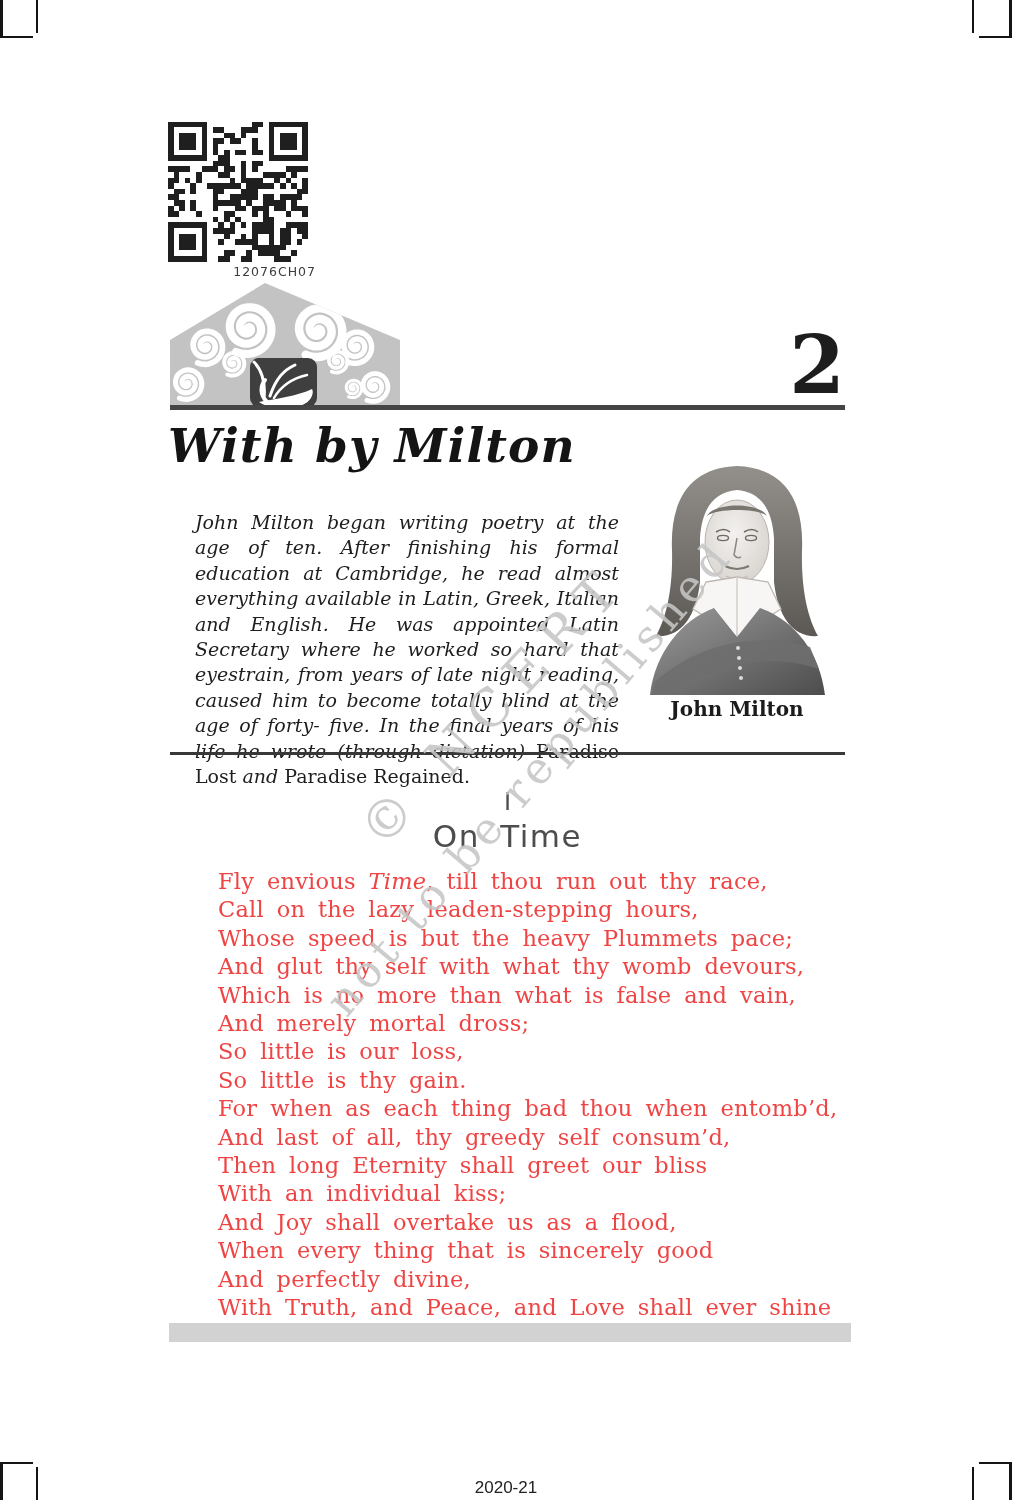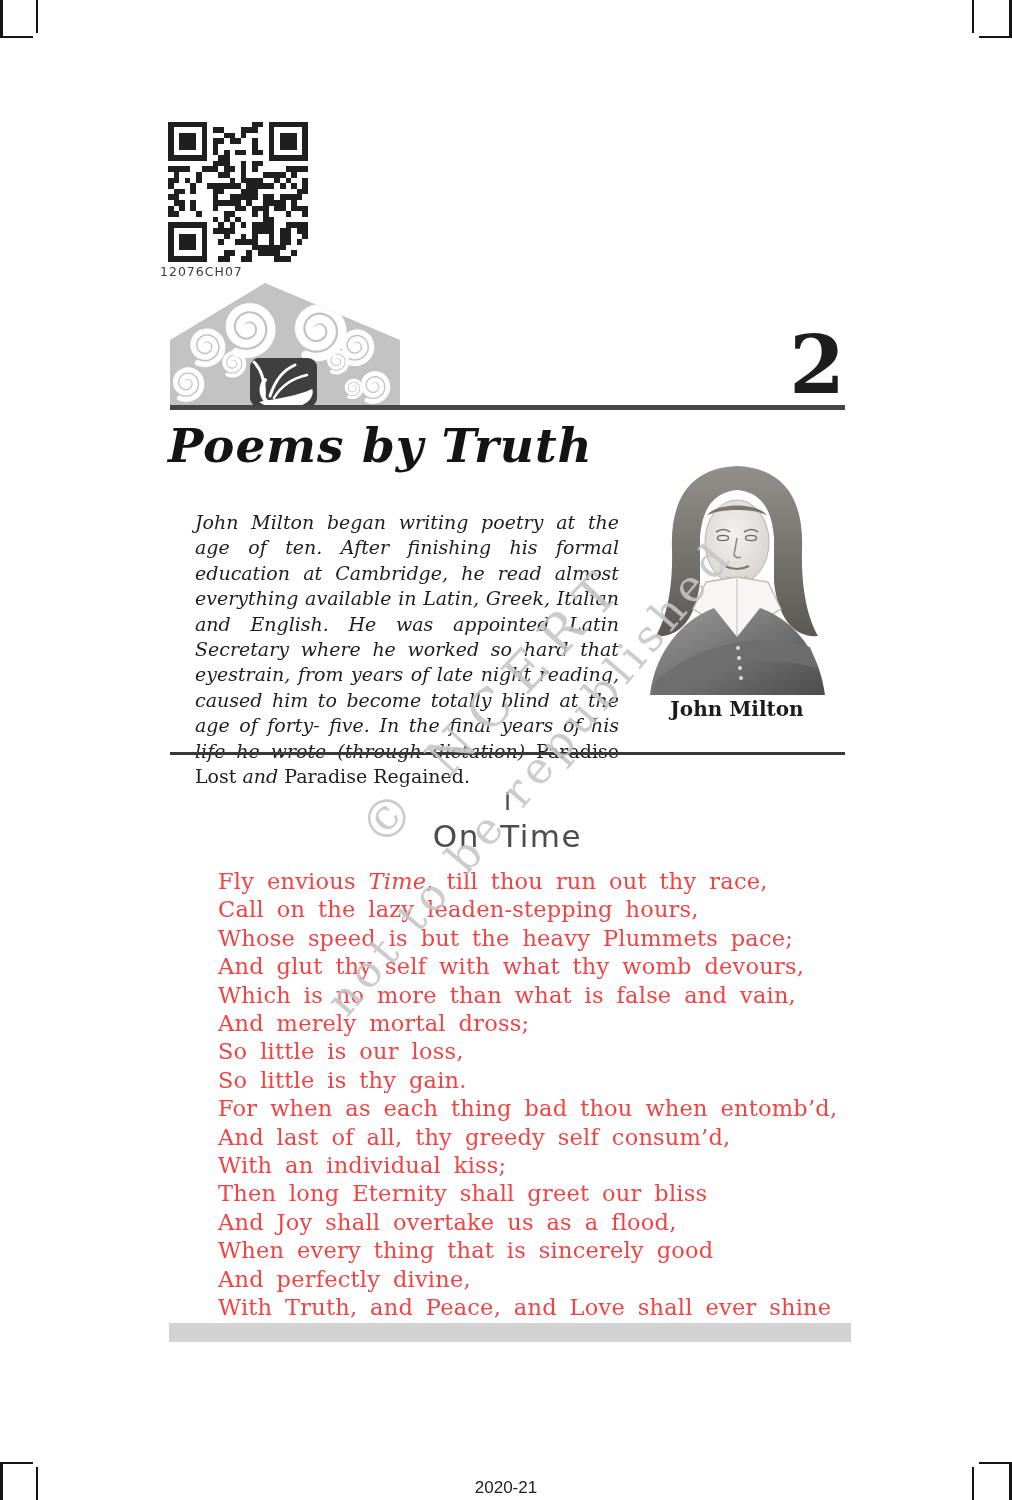--- a/index.html
+++ b/index.html
@@ -6,21 +6,21 @@
   body{
     width:1012px;height:1500px;position:relative;overflow:hidden;
     background:#ffffff;color:#1b1b1b;
     font-family:"DejaVu Serif", serif;
   }
   
   .crop{position:absolute;background:#141414;}
   
   #qr{position:absolute;left:168px;top:121px;width:140px;height:141px;}
   #qr svg{width:100%;height:100%;display:block;}
-  #qr-label{position:absolute;left:160px;top:264px;width:156px;text-align:left;
+  #qr-label{position:absolute;left:160px;top:264px;width:156px;text-align:right;
     font-family:"DejaVu Sans", sans-serif;font-size:12.5px;letter-spacing:1px;color:#3d3d3d;}
   
   #house{position:absolute;left:170px;top:283px;width:230px;height:127px;}
   #header-rule{position:absolute;left:170px;top:405px;width:675px;height:5px;background:#454545;z-index:3;}
   #chapter-number{position:absolute;left:760px;top:326px;width:85px;text-align:right;
     font-size:80px;line-height:78px;font-weight:bold;color:#1d1d1d;z-index:2;}
   #page-title{position:absolute;left:168px;top:418px;font-style:italic;font-weight:bold;
     font-size:47px;letter-spacing:1px;color:#141414;}
   
   #intro{position:absolute;left:195px;top:510px;width:424px;
@@ -318,21 +318,21 @@
         <path d="M24,40 C32,26 44,20 57,17" stroke="#fff" stroke-width="2.5" fill="none" stroke-linecap="round"></path>
         <path d="M15,22 C10,28 10,37 17,44" stroke="#fff" stroke-width="4" fill="none" stroke-linecap="round"></path>
         <path d="M9,44 C20,52 44,53 56,45 C62,41 64,34 62,31 C48,38 24,41 9,44 Z" fill="#fff"></path>
       </g>
     </g>
   </svg>
 </div>
 <div id="header-rule"></div>
 <div id="chapter-number">2</div>
 
-<div id="page-title">Poems by Truth</div>
+<div id="page-title">With by Milton</div>
 
 <div id="intro">John Milton began writing poetry at the age of ten. After finishing his formal education at Cambridge, he read almost everything available in Latin, Greek, Italian and English. He was appointed Latin Secretary where he worked so hard that eyestrain, from years of late night reading, caused him to become totally blind at the age of forty- five. In the final years of his life he wrote (through dictation) <em>Paradise Lost</em> and <em>Paradise Regained.</em></div>
 
 <div id="portrait">
   <svg viewBox="0 0 230 245">
     <defs>
       <radialGradient id="fg" cx="45%" cy="40%" r="75%">
         <stop offset="0" stop-color="#f3f1ef"></stop>
           <stop offset="1" stop-color="#d3cfca"></stop>
       </radialGradient>
@@ -383,22 +383,22 @@
     <div class="poem-line">Fly envious <em>Time</em>, till thou run out thy race,</div>
     <div class="poem-line">Call on the lazy leaden-stepping hours,</div>
     <div class="poem-line">Whose speed is but the heavy Plummets pace;</div>
     <div class="poem-line">And glut thy self with what thy womb devours,</div>
     <div class="poem-line">Which is no more than what is false and vain,</div>
     <div class="poem-line">And merely mortal dross;</div>
     <div class="poem-line">So little is our loss,</div>
     <div class="poem-line">So little is thy gain.</div>
     <div class="poem-line">For when as each thing bad thou when entomb’d,</div>
     <div class="poem-line">And last of all, thy greedy self consum’d,</div>
+    <div class="poem-line">Then long Eternity shall greet our bliss</div>
     <div class="poem-line">With an individual kiss;</div>
-    <div class="poem-line">Then long Eternity shall greet our bliss</div>
     <div class="poem-line">And Joy shall overtake us as a flood,</div>
     <div class="poem-line">When every thing that is sincerely good</div>
     <div class="poem-line">And perfectly divine,</div>
     <div class="poem-line">With Truth, and Peace, and Love shall ever shine</div>
   </div>
 
 <div id="end-bar"></div>
 
 <div id="footer">2020-21</div>
 

